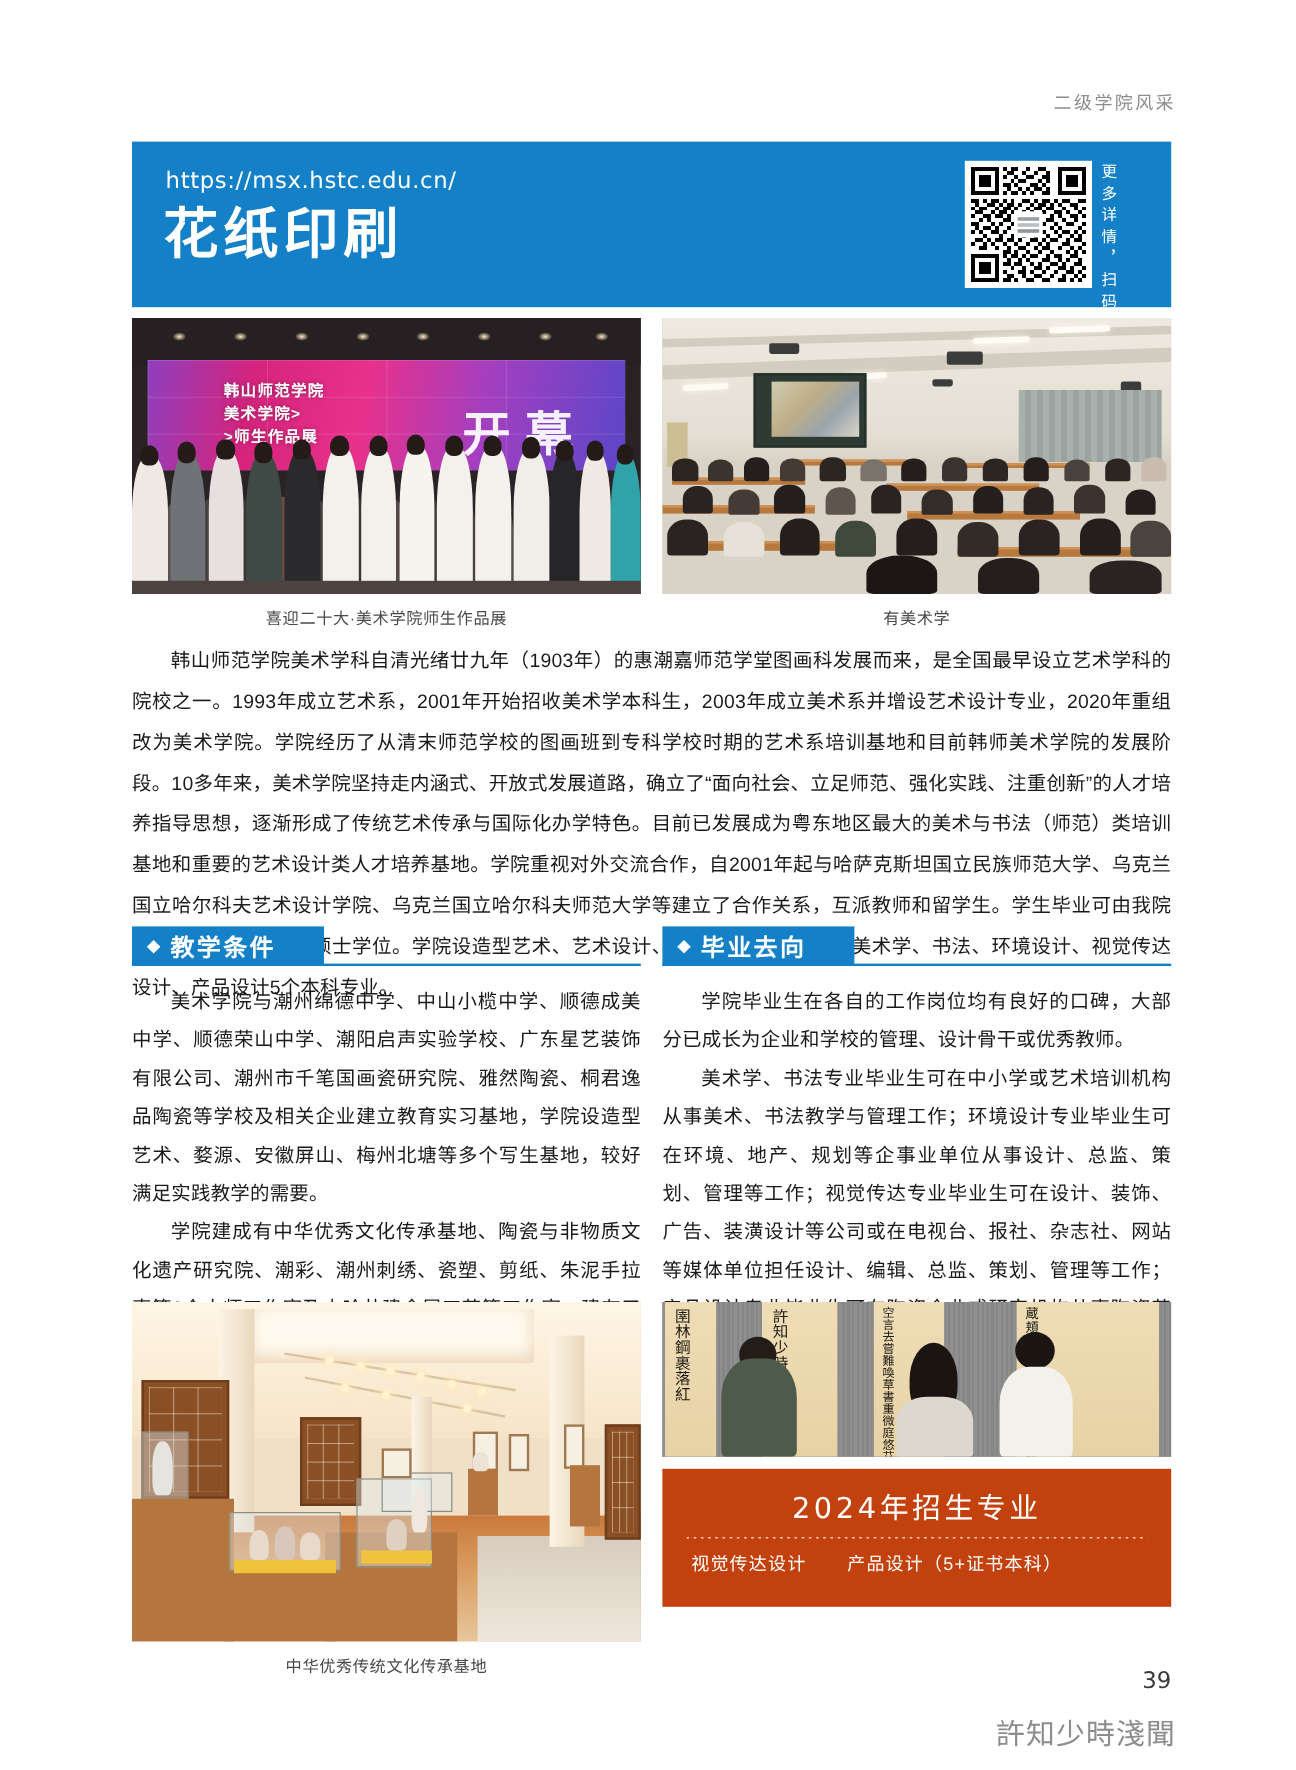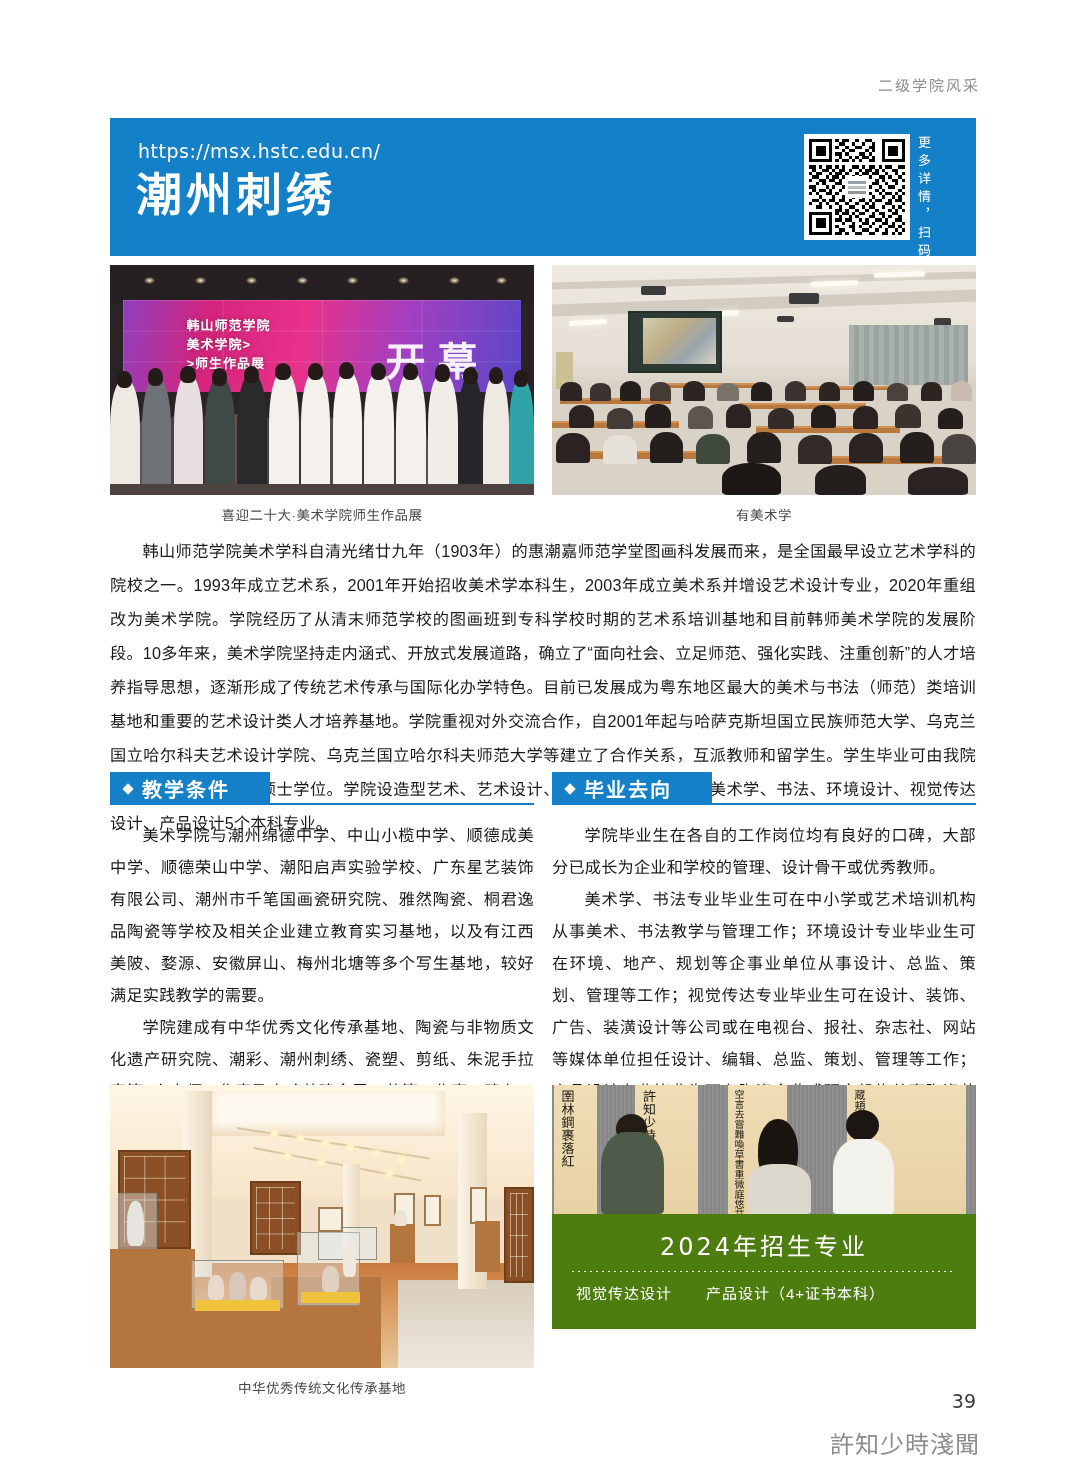--- a/index.html
+++ b/index.html
@@ -367,23 +367,24 @@
 
   .bottom-right {
     position: absolute;
     left: 552px;
     top: 1085px;
     width: 424px;
   }
   .bottom-right .photo { height: 129px; }
 
   .majors {
+    margin-top: 10px;
     width: 424px;
     height: 115px;
-    background: #4d7c0f;
+    background: #c2410c;
     color: #ffffff;
     padding: 13px 18px 12px;
   }
   .majors-title {
     text-align: center;
     font-size: 24px;
     letter-spacing: 3px;
     font-weight: normal;
     font-family: "DejaVu Sans", "Liberation Sans", sans-serif;
   }
@@ -425,21 +426,21 @@
 </style>
 </head>
 <body>
 
 <div class="page">
 
   <div class="running-head">二级学院风采</div>
 
   <div class="masthead">
     <div class="masthead-url">https://msx.hstc.edu.cn/</div>
-    <div class="masthead-title">潮州刺绣</div>
+    <div class="masthead-title">花纸印刷</div>
 
     <div class="qr-wrap">
       <div class="qr-code">
         <svg viewBox="0 0 29 29" shape-rendering="crispEdges" aria-hidden="true">
           <rect width="29" height="29" fill="#ffffff"></rect>
           <g fill="#000000">
             <rect x="0" y="0" width="7" height="1"></rect>
               <rect x="0" y="6" width="7" height="1"></rect>
             <rect x="0" y="0" width="1" height="7"></rect>
               <rect x="6" y="0" width="1" height="7"></rect>
@@ -823,21 +824,21 @@
 
   <div class="cols">
 
     <div class="col">
       <div class="sec-head">
         <div class="sec-tab">
           <span class="diamond"></span>
           <span>教学条件</span>
         </div>
       </div>
-      <p>美术学院与潮州绵德中学、中山小榄中学、顺德成美中学、顺德荣山中学、潮阳启声实验学校、广东星艺装饰有限公司、潮州市千笔国画瓷研究院、雅然陶瓷、桐君逸品陶瓷等学校及相关企业建立教育实习基地，以及有江西美陂、婺源、安徽屏山、梅州北塘等多个写生基地，较好满足实践教学的需要。</p>
+      <p>美术学院与潮州绵德中学、中山小榄中学、顺德成美中学、顺德荣山中学、潮阳启声实验学校、广东星艺装饰有限公司、潮州市千笔国画瓷研究院、雅然陶瓷、桐君逸品陶瓷等学校及相关企业建立教育实习基地，学院设造型艺术、婺源、安徽屏山、梅州北塘等多个写生基地，较好满足实践教学的需要。</p>
       <p>学院建成有中华优秀文化传承基地、陶瓷与非物质文化遗产研究院、潮彩、潮州刺绣、瓷塑、剪纸、朱泥手拉壶等6个大师工作室及中哈共建金属工艺等工作室。建有三维图形、平面设计、3D 打印、陶瓷成型、陶瓷烧制、花纸印刷、服装等实验室。拥有较为完善的教学、实践、科研设施。</p>
     </div>
 
     <div class="col">
       <div class="sec-head">
         <div class="sec-tab">
           <span class="diamond"></span>
           <span>毕业去向</span>
         </div>
       </div>
@@ -930,21 +931,21 @@
         <div class="v-head" style="left:22%;top:6%;width:52%;height:28%;background:#1c1612"></div>
         <div class="v-body" style="left:2%;width:96%;height:68%;background:#f2f1ec"></div>
       </div>
     </div>
 
     <div class="majors">
       <div class="majors-title">2024年招生专业</div>
       <div class="majors-rule"></div>
       <div class="majors-row r2">
         <span>视觉传达设计</span>
-        <span>产品设计（4+证书本科）</span>
+        <span>产品设计（5+证书本科）</span>
       </div>
     </div>
   </div>
 
   <div class="page-number">39</div>
   <div class="brand">許知少時淺聞</div>
 
 </div>
 
 </body></html>

